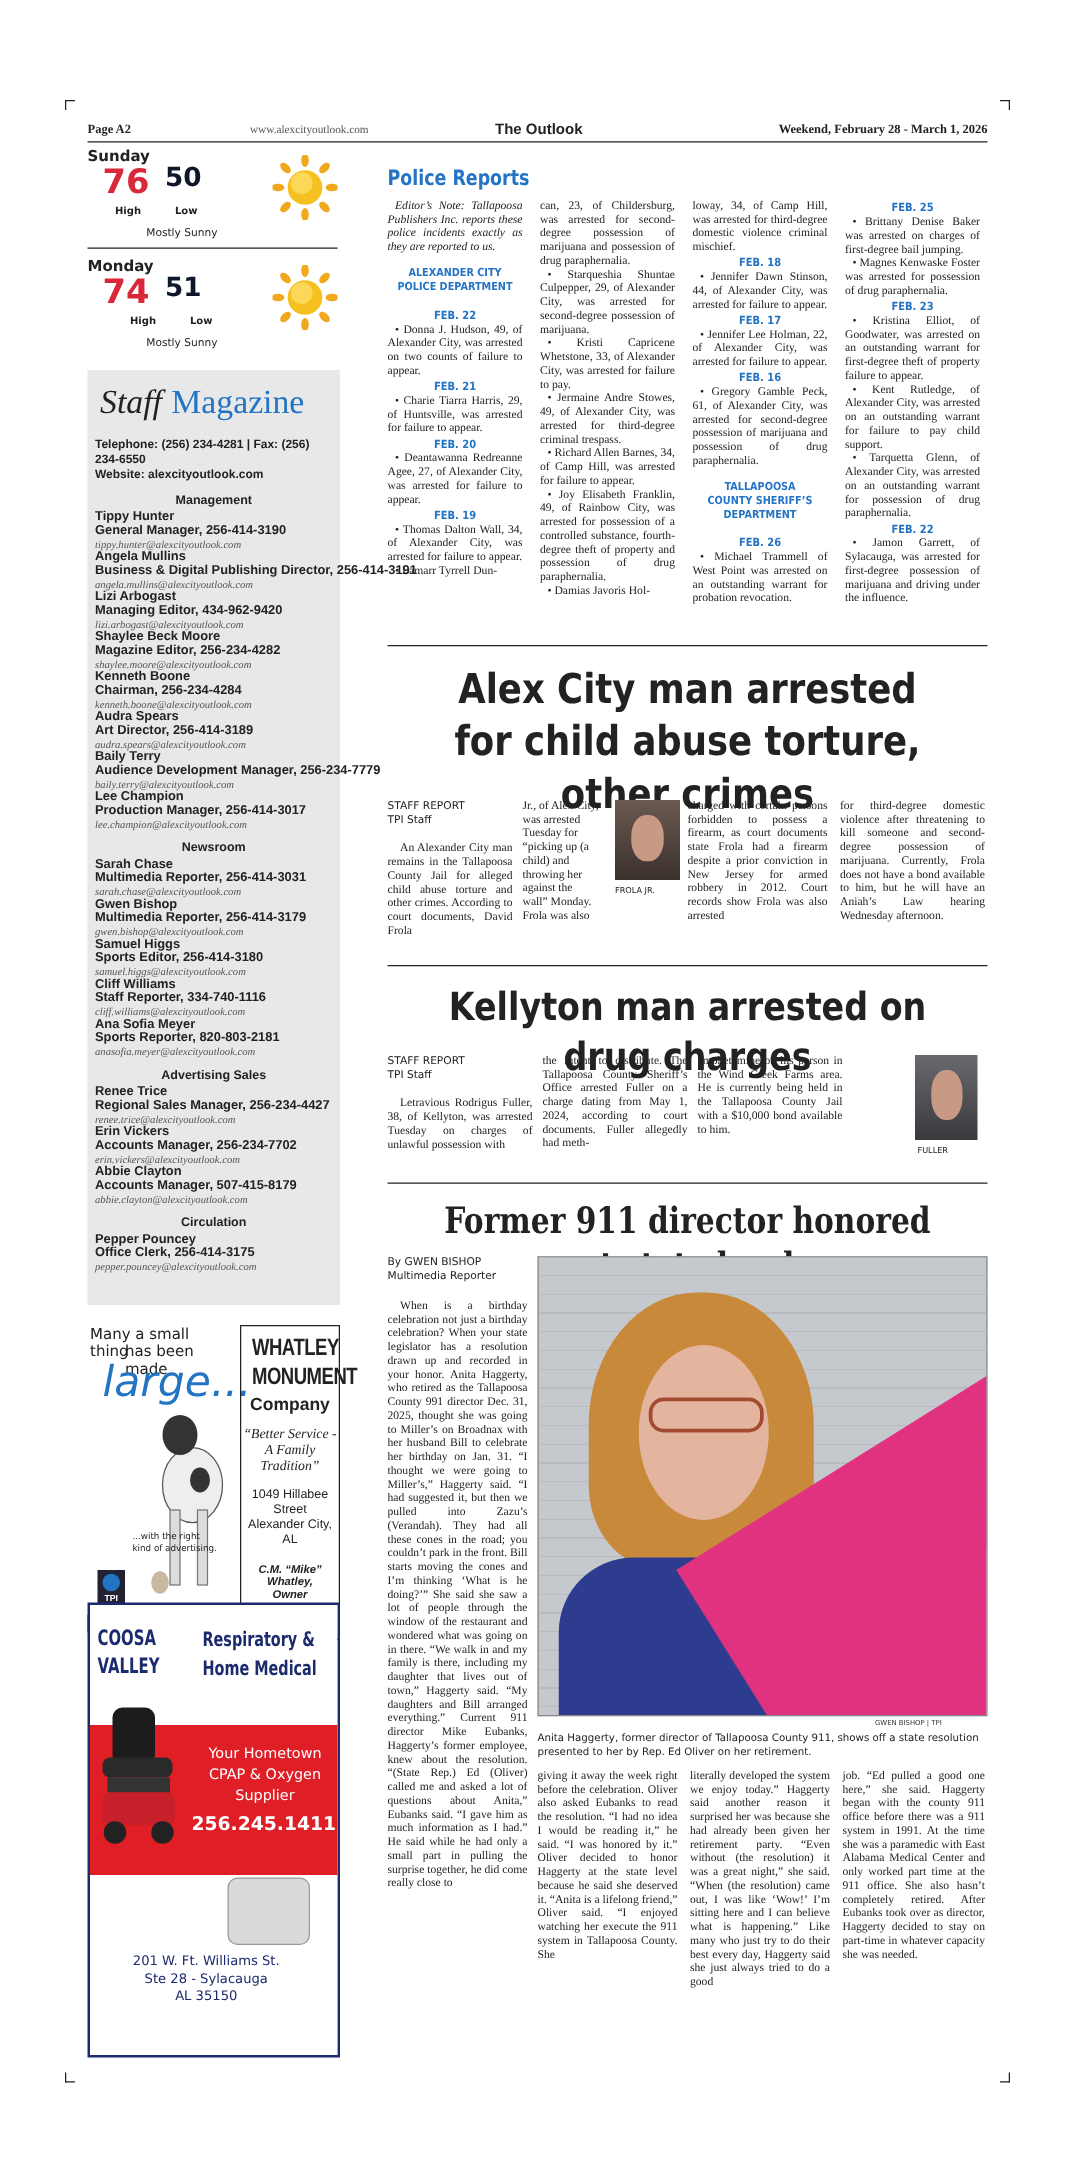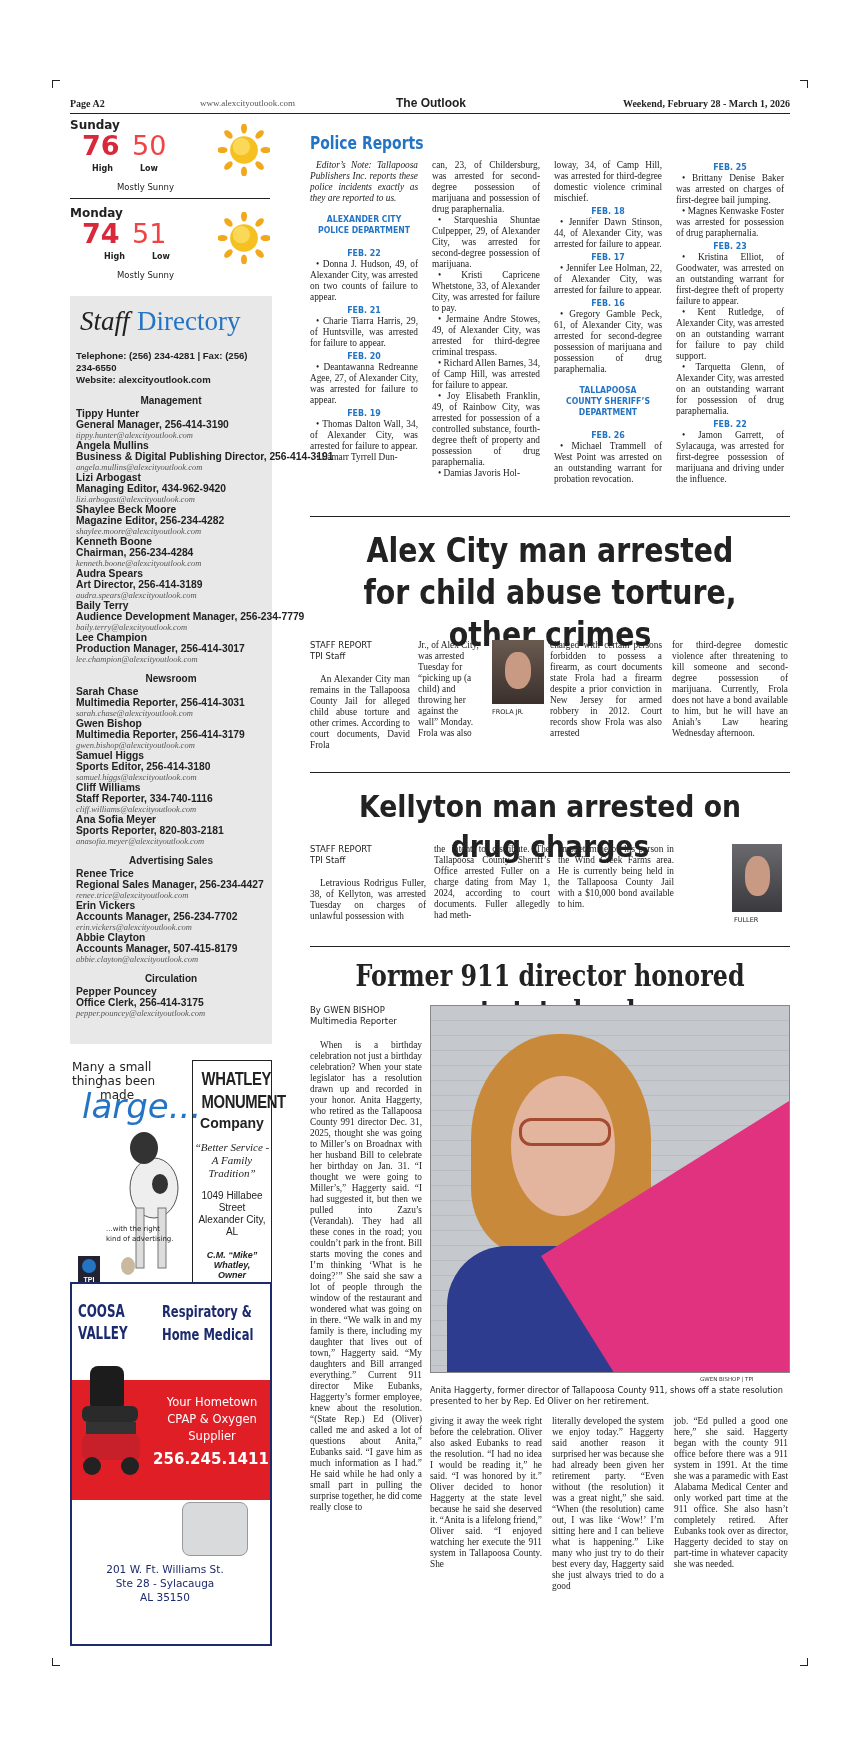--- a/index.html
+++ b/index.html
@@ -13,21 +13,21 @@
   .header { position: absolute; left: 70px; top: 98px; width: 720px; height: 16px; border-bottom: 1.5px solid #222; font-size: 10px; }
   .header .page { position: absolute; left: 0; top: 0; font-weight: bold; font-family: "Liberation Serif", serif; }
   .header .url { position: absolute; left: 130px; top: 0; color: #555; font-size: 9px; }
   .header .title { position: absolute; left: 326px; top: -2px; font-family: "Liberation Sans", sans-serif; font-weight: bold; font-size: 12px; }
   .header .date { position: absolute; right: 0; top: 0; font-weight: bold; }
 
   
   .weather { position: absolute; left: 70px; width: 200px; font-family: "DejaVu Sans", sans-serif; }
   .weather .day { font-weight: bold; font-size: 12px; }
   .weather .hi { position: absolute; left: 12px; top: 12px; font-size: 27px; font-weight: bold; color: #d8283a; }
-  .weather .lo { position: absolute; left: 62px; top: 12px; font-size: 27px; font-weight: normal; color: #ef4444; }
+  .weather .lo { position: absolute; left: 62px; top: 12px; font-size: 21px; font-weight: bold; color: #0f172a; }
   .weather .hilbl { position: absolute; left: 22px; top: 46px; font-size: 8px; font-weight: bold; }
   .weather .lolbl { position: absolute; left: 70px; top: 46px; font-size: 8px; font-weight: bold; }
   .weather .cond { position: absolute; left: 0; top: 64px; font-size: 8.5px; padding-left: 47px; }
   .weather .sun { position: absolute; left: 148px; top: 6px; width: 52px; height: 52px; }
   .weather .rule { position: absolute; left: 0; top: 80px; width: 200px; border-top: 1px solid #222; }
 
   .directory { position: absolute; left: 70px; top: 296px; width: 202px; height: 748px; background: #e8e8e8; padding: 8px 6px; font-family: "Liberation Sans", sans-serif; }
   .directory .dtitle { font-size: 27px; line-height: 30px; margin: 2px 0 0 4px; }
   .directory .dtitle .staff { font-style: italic; font-family: Liberation Serif, serif; color: #222; }
   .directory .dtitle .dir { font-family: "Liberation Serif", serif; color: #2474c4; }
@@ -154,21 +154,21 @@
         <ellipse cx="48" cy="12" rx="3.5" ry="6" transform="rotate(45 48 12)"></ellipse>
         <ellipse cx="12" cy="48" rx="3.5" ry="6" transform="rotate(45 12 48)"></ellipse>
         <ellipse cx="48" cy="48" rx="3.5" ry="6" transform="rotate(-45 48 48)"></ellipse>
       </g>
     <circle cx="30" cy="30" r="16" fill="#f6c020"></circle>
       <circle cx="27" cy="26" r="10" fill="#fbd857"></circle>
   </svg>
 </div>
 
 <div class="directory">
-  <div class="dtitle"><span class="staff">Staff</span> <span class="dir">Directory</span></div>
+  <div class="dtitle"><span class="staff">Staff</span> <span class="dir">Magazine</span></div>
   <div class="contact">
     <div>Telephone: (256) 234-4281  |  Fax: (256) 234-6550</div>
     <div>Website: alexcityoutlook.com</div>
   </div>
   <div id="dir-sections">
       <div class="section">Management</div>
       <div class="person">
         <div class="pname">Tippy Hunter</div>
         <div class="prole">General Manager, 256-414-3190</div>
         <div class="pemail">tippy.hunter@alexcityoutlook.com</div>

